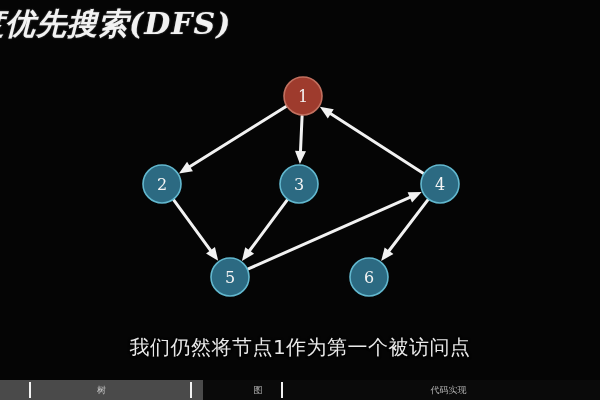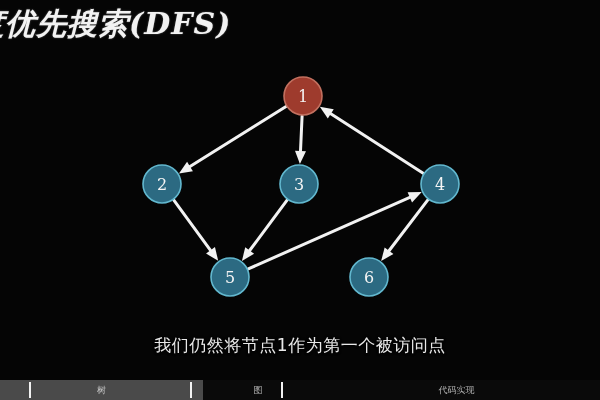--- a/index.html
+++ b/index.html
@@ -45,21 +45,21 @@
   }
   
   #subtitle {
     position: absolute;
     left: 0;
     top: 334px;
     width: 600px;
     text-align: center;
     color: #e9e9e9;
     font-family: "DejaVu Sans", sans-serif;
-    font-size: 17px;
+    font-size: 20px;
     letter-spacing: 0.5px;
     text-shadow: 0 1px 2px #000, 0 0 3px rgba(0,0,0,0.9);
   }
   
   #bottombar {
     position: absolute;
     left: 0;
     top: 380px;
     width: 600px;
     height: 20px;
@@ -158,21 +158,21 @@
 
   <div id="subtitle">我们仍然将节点1作为第一个被访问点</div>
 
   <div id="bottombar">
       <div class="seg played" style="left: 0px; width: 203px;">
         <span class="seg-label">树</span>
       </div>
       <div class="seg" style="left: 203px; width: 110px;">
         <span class="seg-label">图</span>
       </div>
-      <div class="seg" style="left: 313px; width: 287px;">
+      <div class="seg" style="left: 305px; width: 287px;">
         <span class="seg-label">代码实现</span>
       </div>
       <div class="tick" style="left: 29px;"></div>
       <div class="tick" style="left: 190px;"></div>
       <div class="tick" style="left: 281px;"></div>
     </div>
 
 </div>
 
 </body></html>

